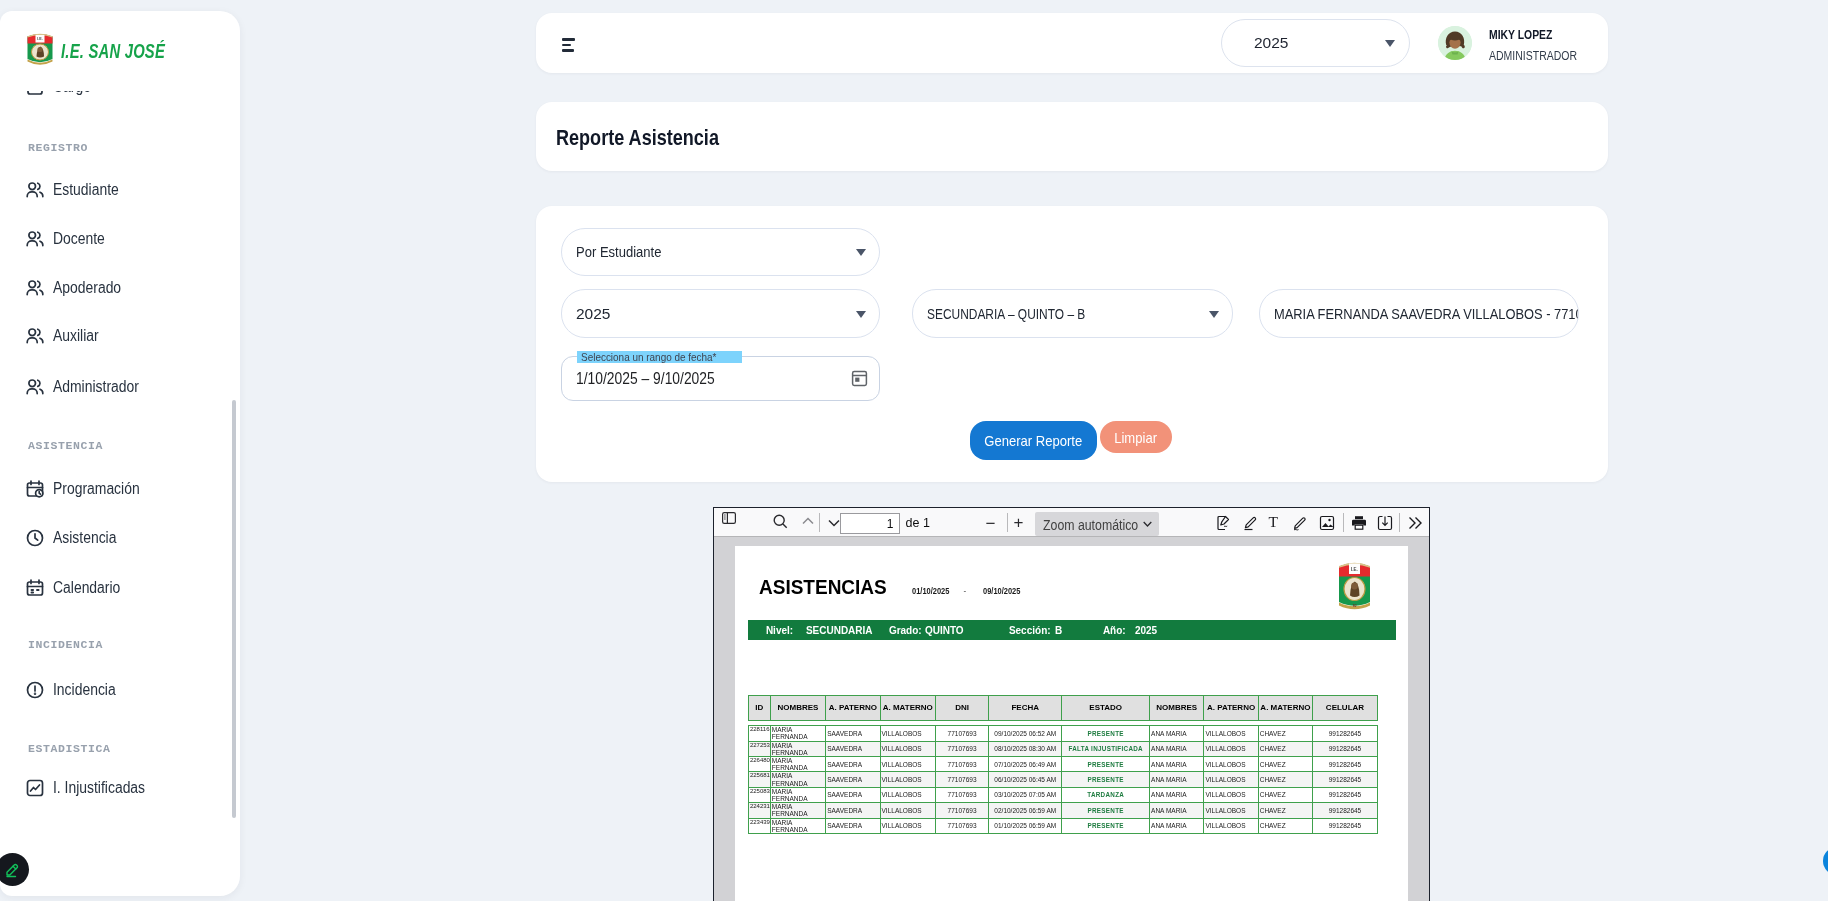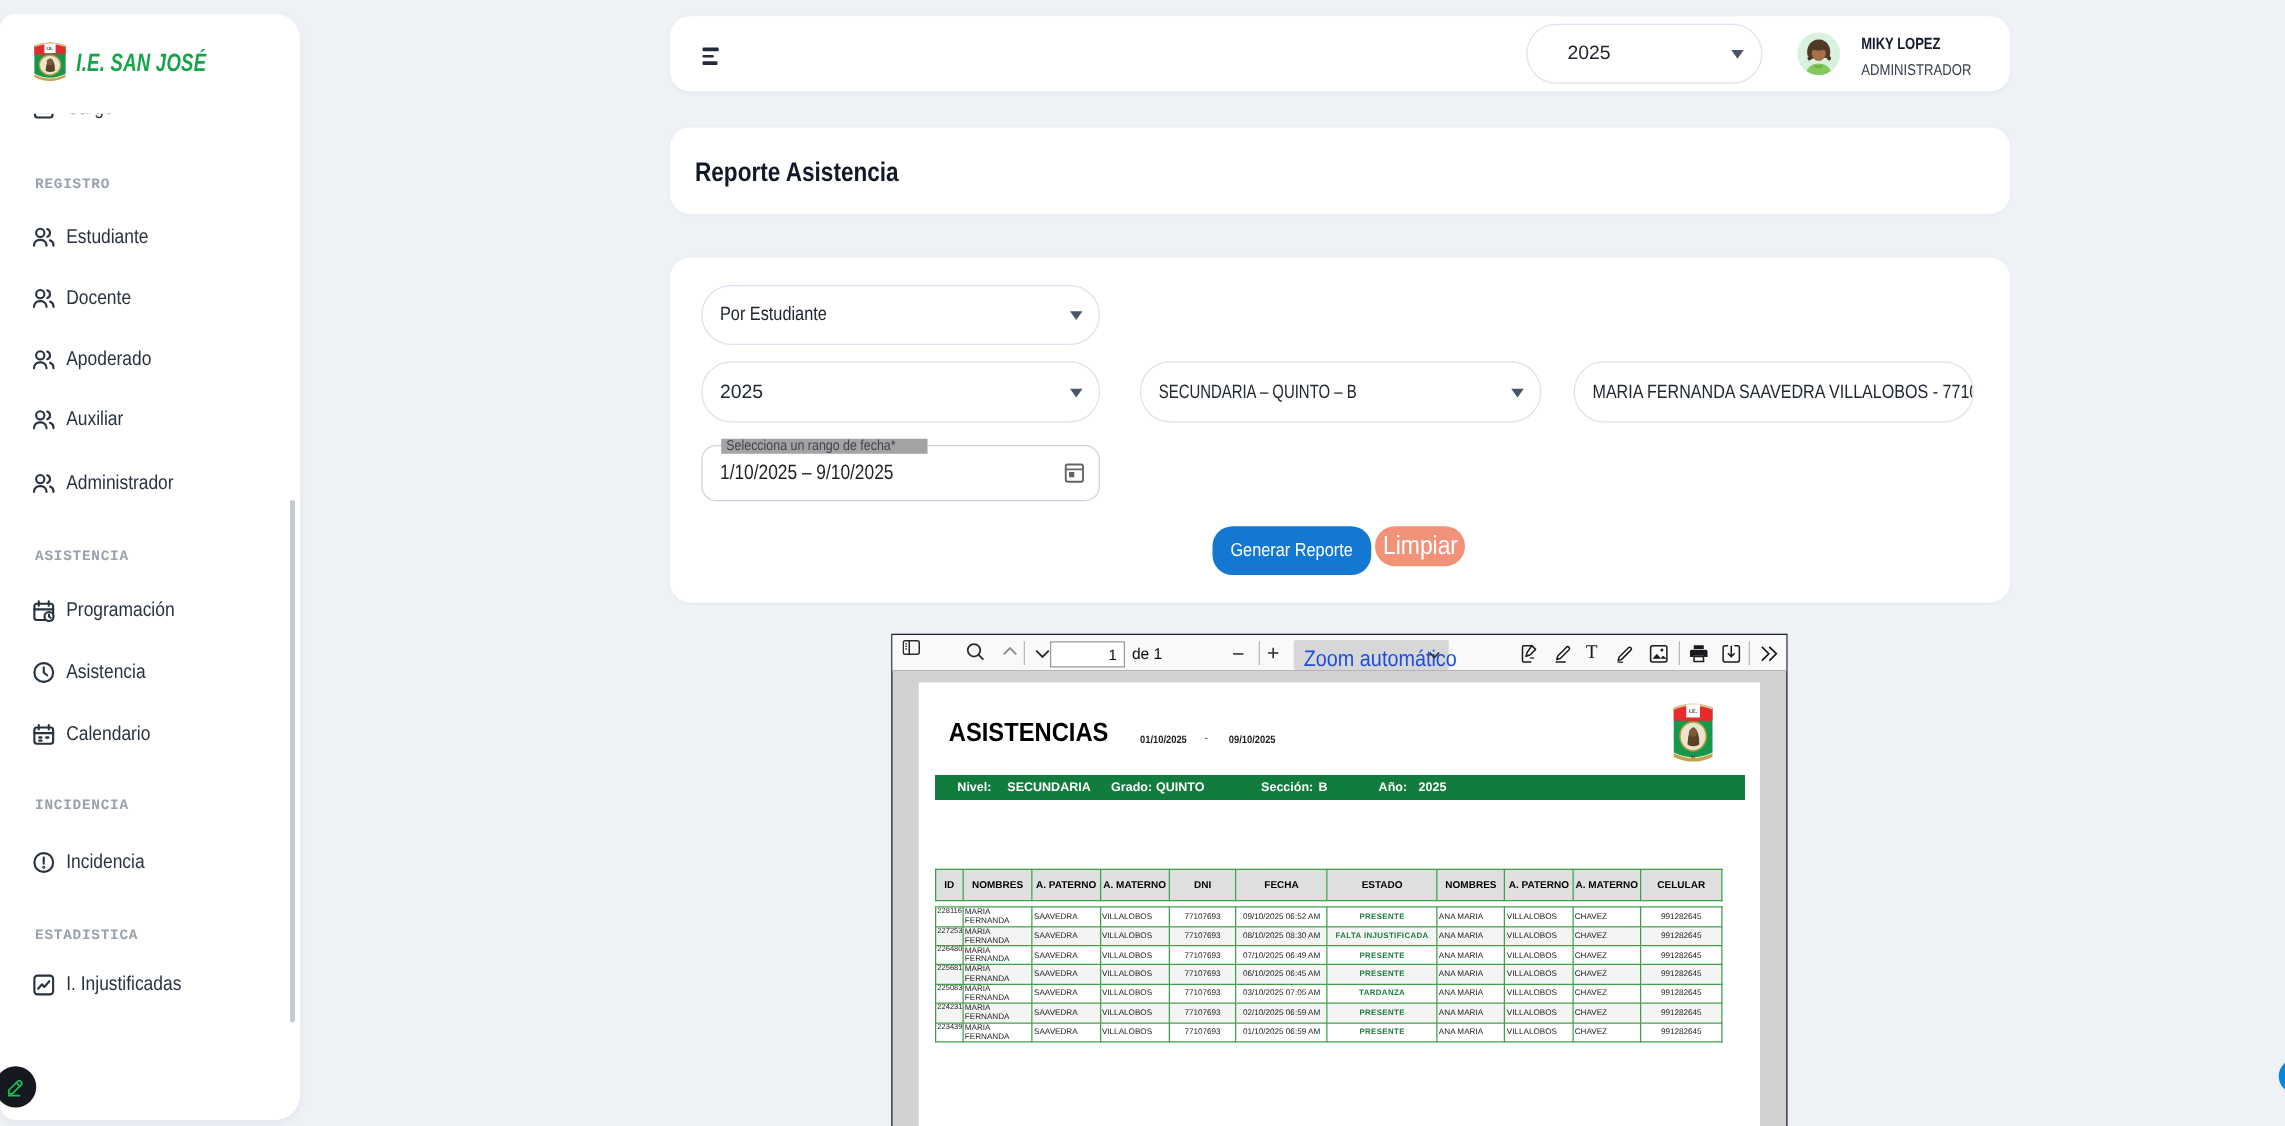--- a/index.html
+++ b/index.html
@@ -233,32 +233,32 @@
   </div>
   <div class="sel" style="left:376px;top:83px;width:321px;height:49px">
     <div class="v"><span class="sx" style="transform:scaleX(0.77)">SECUNDARIA – QUINTO – B</span></div>
       <div class="caret"></div>
   </div>
   <div class="sel" style="left:723px;top:83px;width:320px;height:49px;overflow:hidden">
     <div class="v"><span class="sx" style="transform:scaleX(0.83)">MARIA FERNANDA SAAVEDRA VILLALOBOS - 77107</span></div>
   </div>
 
   <div class="abs" style="left:25px;top:150px;width:319px;height:45px;border:1px solid #c9d3e3;border-radius:12px;background:#fff">
-    <div class="abs" style="left:15px;top:-6px;background:#a3a3a3;padding:0 4px;font-size:11.5px;color:#3f4450;white-space:nowrap"><span class="sx" style="transform:scaleX(0.865)">Selecciona un rango de fecha*</span></div>
+    <div class="abs" style="left:15px;top:-6px;background:#7dd3fc;padding:0 4px;font-size:11.5px;color:#3f4450;white-space:nowrap"><span class="sx" style="transform:scaleX(0.865)">Selecciona un rango de fecha*</span></div>
     <div class="abs" style="left:14px;top:12px;font-size:16.5px;color:#1f2023"><span class="sx" style="transform:scaleX(0.84)">1/10/2025 – 9/10/2025</span></div>
     <svg class="abs" style="right:11px;top:12px" width="17" height="18" viewBox="0 0 17 18" fill="none" stroke="#5f6368" stroke-width="1.5">
         <rect x="1.6" y="2.6" width="13.8" height="13.8" rx="1.6"></rect>
         <path d="M1.6 6.5h13.8"></path>
         <rect x="4.2" y="8.6" width="4.2" height="4.2" fill="#5f6368" stroke="none"></rect>
       </svg>
   </div>
   <div class="abs" style="left:434px;top:215px;width:127px;height:39px;border-radius:16px;background:#1478d2;color:#fff;font-size:15px;display:flex;align-items:center;justify-content:center">
       <span style="display:inline-block;transform:scaleX(0.87);white-space:nowrap">Generar Reporte</span>
     </div>
-  <div class="abs" style="left:564px;top:215px;width:72px;height:32px;border-radius:16px;background:#f29279;color:#fff;font-size:21px;display:flex;align-items:center;justify-content:center">
+  <div class="abs" style="left:564px;top:215px;width:72px;height:32px;border-radius:16px;background:#f29279;color:#fff;font-size:15px;display:flex;align-items:center;justify-content:center">
       <span style="display:inline-block;transform:scaleX(0.87);white-space:nowrap">Limpiar</span>
     </div>
 </div>
 
 <div id="pdf" class="abs">
   <div id="pdfpage">
     <div class="abs" style="left:24px;top:29px;font-size:21px;font-weight:bold;color:#000"><span class="sx" style="transform:scaleX(0.905)">ASISTENCIAS</span></div>
     <div class="abs" style="left:177px;top:39.5px;font-size:8.5px;font-weight:bold;color:#1a1a1a"><span class="sx" style="transform:scaleX(0.88)">01/10/2025</span></div>
     <div class="abs" style="left:229px;top:40px;font-size:8px;color:#1a1a1a">-</div>
     <div class="abs" style="left:248px;top:39.5px;font-size:8.5px;font-weight:bold;color:#1a1a1a"><span class="sx" style="transform:scaleX(0.88)">09/10/2025</span></div>
@@ -420,21 +420,21 @@
     <div class="tbdiv" style="left:105px"></div>
     <svg class="abs" style="left:114px;top:11px" width="12" height="8" viewBox="0 0 12 8" fill="none" stroke="#2a2a2e" stroke-width="1.5">
         <path d="M1 1.5l5 5 5-5"></path>
       </svg>
     <div class="abs" style="left:126px;top:5px;width:60px;height:21px;background:#fff;border:1px solid #9a9a9e;font-size:12px;color:#0c0c0d;text-align:right;line-height:21px;padding-right:5px">1</div>
     <div class="abs" style="left:192px;top:8px;font-size:12.5px;color:#0c0c0d">de 1</div>
     <div class="abs" style="left:272px;top:6px;font-size:17px;color:#2a2a2e">−</div>
     <div class="tbdiv" style="left:293px"></div>
     <div class="abs" style="left:300px;top:5px;font-size:17px;color:#2a2a2e">+</div>
     <div class="abs" style="left:321px;top:4px;width:124px;height:24px;background:#d7d7da;border-radius:2px">
-      <span class="abs" style="left:8px;top:5px;font-size:18px;color:#1d4ed8"><span class="sx" style="transform:scaleX(0.88)">Zoom automático</span></span>
+      <span class="abs" style="left:8px;top:5px;font-size:14px;color:#404040"><span class="sx" style="transform:scaleX(0.88)">Zoom automático</span></span>
       <svg class="abs" style="right:7px;top:9px" width="9" height="6" viewBox="0 0 9 6" fill="none" stroke="#2a2a2e" stroke-width="1.3">
           <path d="M0.7 1l3.8 4 3.8-4"></path>
         </svg>
     </div>
 
     <svg class="abs" style="left:502px;top:6.5px" width="16" height="16" viewBox="0 0 16 16" fill="none" stroke="#1a1a1e" stroke-width="1.2">
         <path d="M9.5 1.5H3a1 1 0 00-1 1v11a1 1 0 001 1h6"></path>
         <path d="M9.5 1.5l3 3-4.5 4.5-3.2 1 1-3.2z" stroke-linejoin="round"></path>
         <path d="M8 11.5c1-.8 2 .5 3.2-.4" stroke-width="1"></path>
       </svg>

